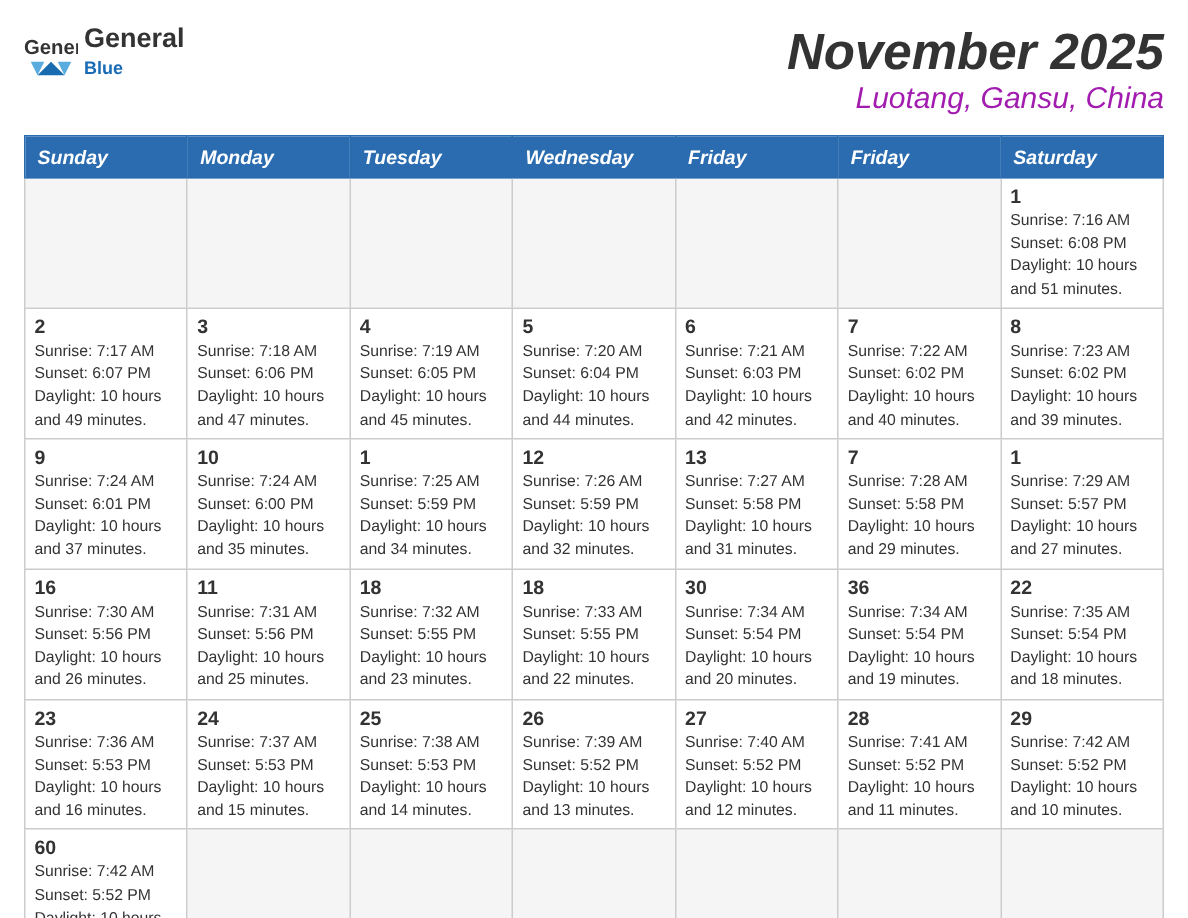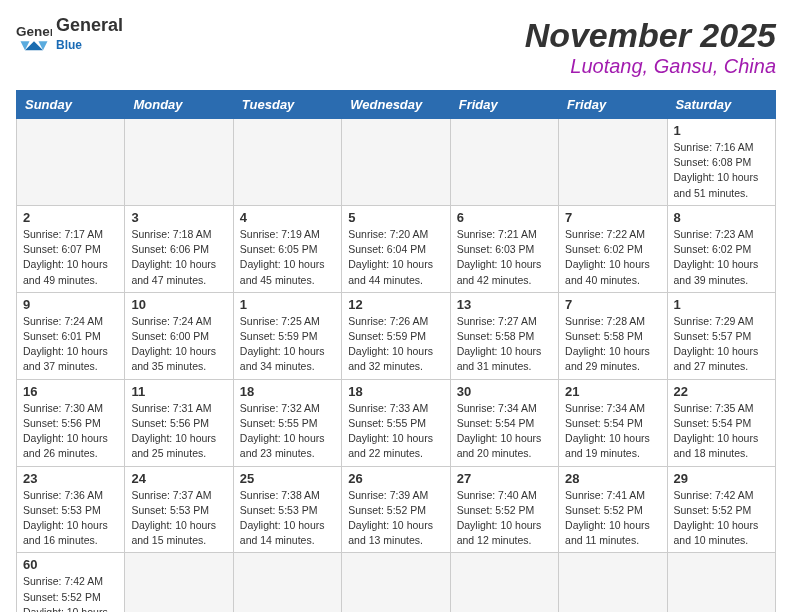--- a/index.html
+++ b/index.html
@@ -200,21 +200,21 @@
         </td>
         <td>
           <span class="day-number">18</span>
           <div class="day-info">Sunrise: 7:33 AM<br>Sunset: 5:55 PM<br>Daylight: 10 hours and 22 minutes.</div>
         </td>
         <td>
           <span class="day-number">30</span>
           <div class="day-info">Sunrise: 7:34 AM<br>Sunset: 5:54 PM<br>Daylight: 10 hours and 20 minutes.</div>
         </td>
         <td>
-          <span class="day-number">21</span>
+          <span class="day-number">36</span>
           <div class="day-info">Sunrise: 7:34 AM<br>Sunset: 5:54 PM<br>Daylight: 10 hours and 19 minutes.</div>
         </td>
         <td>
           <span class="day-number">22</span>
           <div class="day-info">Sunrise: 7:35 AM<br>Sunset: 5:54 PM<br>Daylight: 10 hours and 18 minutes.</div>
         </td>
       </tr>
       <tr class="week-row">
         <td>
           <span class="day-number">23</span>

